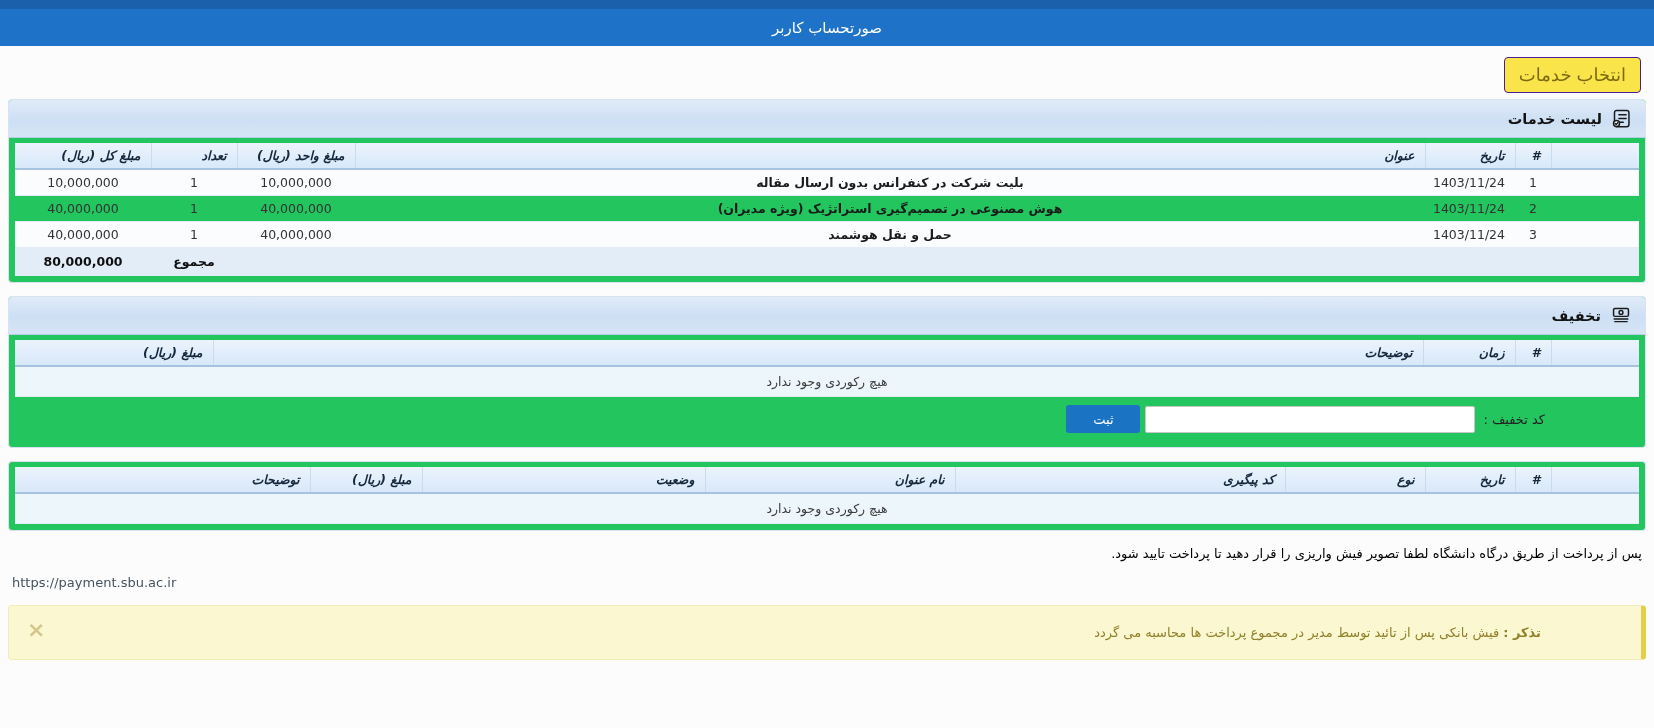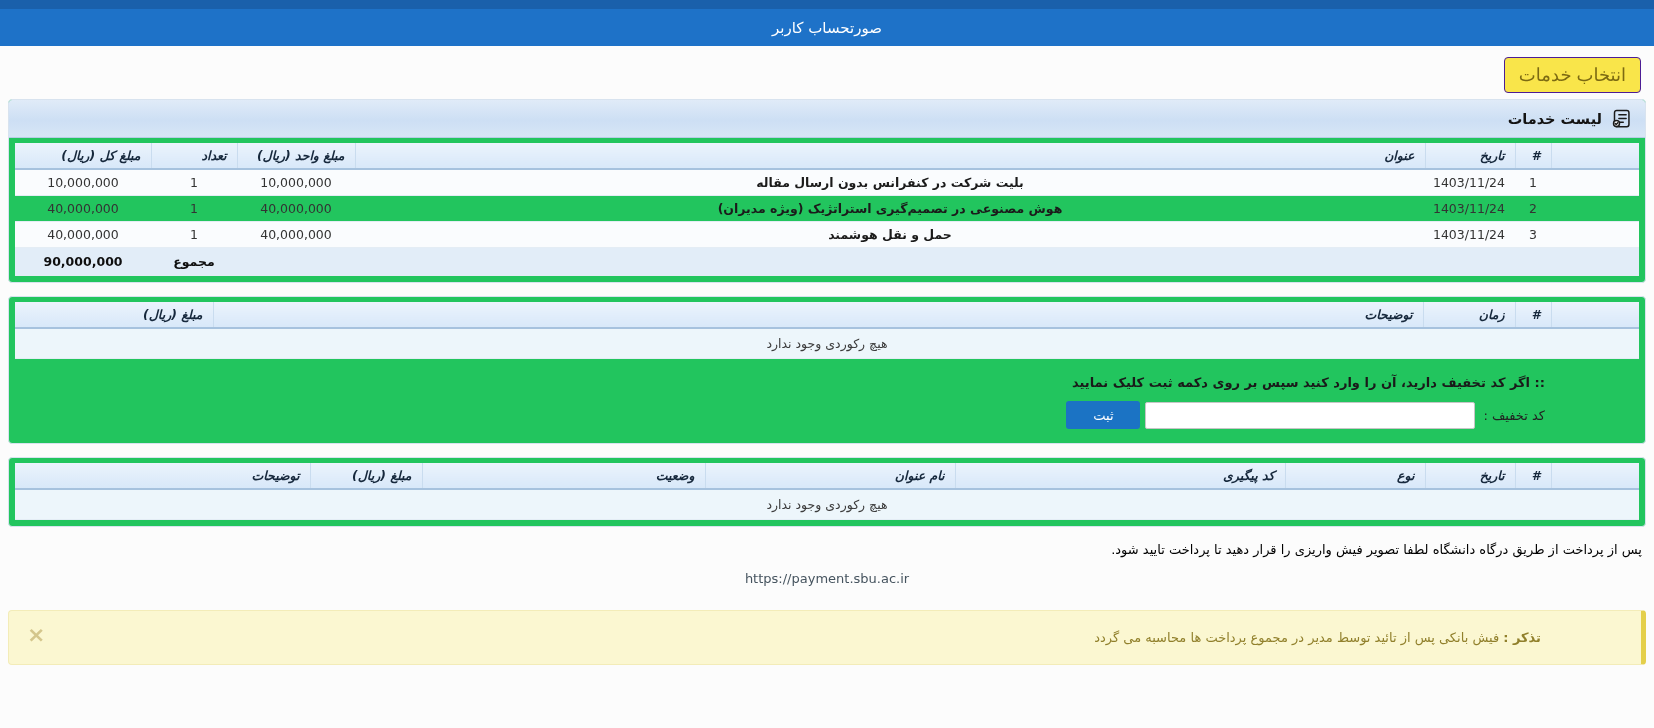--- a/index.html
+++ b/index.html
@@ -74,21 +74,21 @@
     padding:0 7px; font-family:inherit; font-size:13px;
   }
   .submit-btn {
     width:74px; height:28px; background:#1b73c4; color:#fff; border:none;
     border-radius:3px; font-size:13px; font-family:inherit; cursor:pointer;
   }
 
   
   .note-text { text-align:right; margin:15px 12px 0; color:#000000; font-size:13px; }
   .gateway-link {
-    display:block; text-align:center; margin:14px 12px 24px;
+    display:block; text-align:left; margin:14px 12px 15px;
     color:#46545f; text-decoration:none; font-size:13px;
   }
 
   
   .alert {
     position:relative; margin:0 8px; background:#fbf7d1;
     border:1px solid #f3ecb8; border-right:5px solid #e4cf4b;
     border-radius:4px; padding:19px 100px 19px 50px;
     color:#91802c; font-size:13px;
   }
@@ -167,28 +167,38 @@
           <td>3</td>
           <td>1403/11/24</td>
           <td class="title-cell">حمل و نقل هوشمند</td>
           <td>40,000,000</td>
           <td>1</td>
           <td>40,000,000</td>
         </tr>
         <tr class="total-row">
           <td colspan="5"></td>
           <td>مجموع</td>
-          <td>90,000,000</td>
+          <td>80,000,000</td>
         </tr>
       </tbody>
     </table>
   </div>
 </div>
 
 <div class="panel">
+  <div class="section-header">
+    <span class="section-icon">
+      <svg width="22" height="21" viewBox="0 0 24 24">
+        <rect x="3.5" y="4" width="17" height="9" rx="1.5"></rect>
+        <circle cx="12" cy="8.5" r="2.2"></circle>
+        <path d="M4.2 16h15.6 M5 19h14"></path>
+      </svg>
+    </span>
+    <span>تخفیف</span>
+  </div>
   <div class="tbl-wrap">
     <table>
       <colgroup>
         <col class="c-gutter">
           <col class="c-num">
           <col class="c-time">
           <col>
           <col class="c-amount">
       </colgroup>
       <thead>
@@ -201,21 +211,20 @@
         </tr>
       </thead>
       <tbody>
         <tr class="empty-row">
           <td colspan="5">هیچ رکوردی وجود ندارد</td>
         </tr>
       </tbody>
     </table>
   </div>
   <div class="form-area">
-    <div class="form-hint">:: اگر کد تخفیف دارید، آن را وارد کنید سپس بر روی دکمه ثبت کلیک نمایید</div>
     <div class="form-row">
       <span class="code-label">کد تخفیف :</span>
       <input class="code-input" type="text" value="" style="">
       <button class="submit-btn">ثبت</button>
     </div>
   </div>
 </div>
 
 <div class="panel">
   <div class="tbl-wrap">

